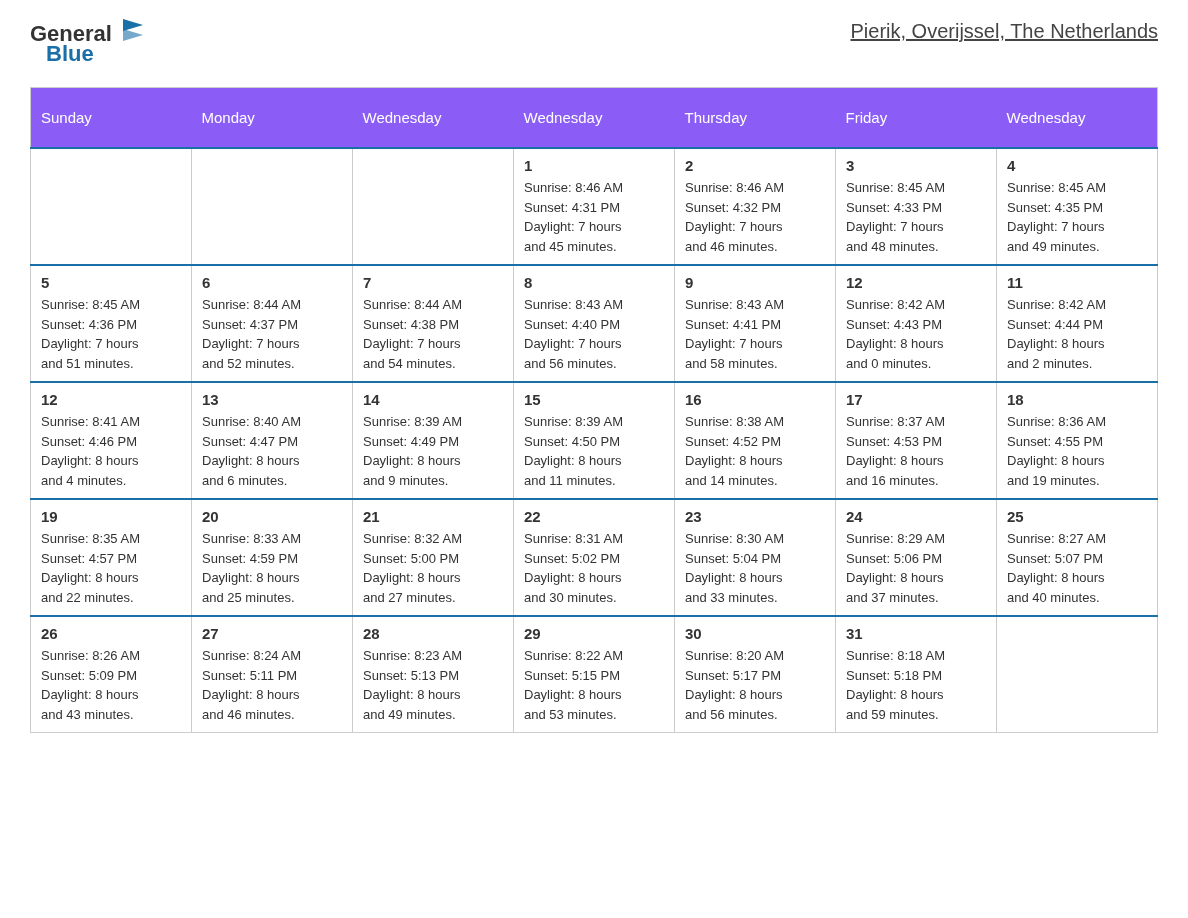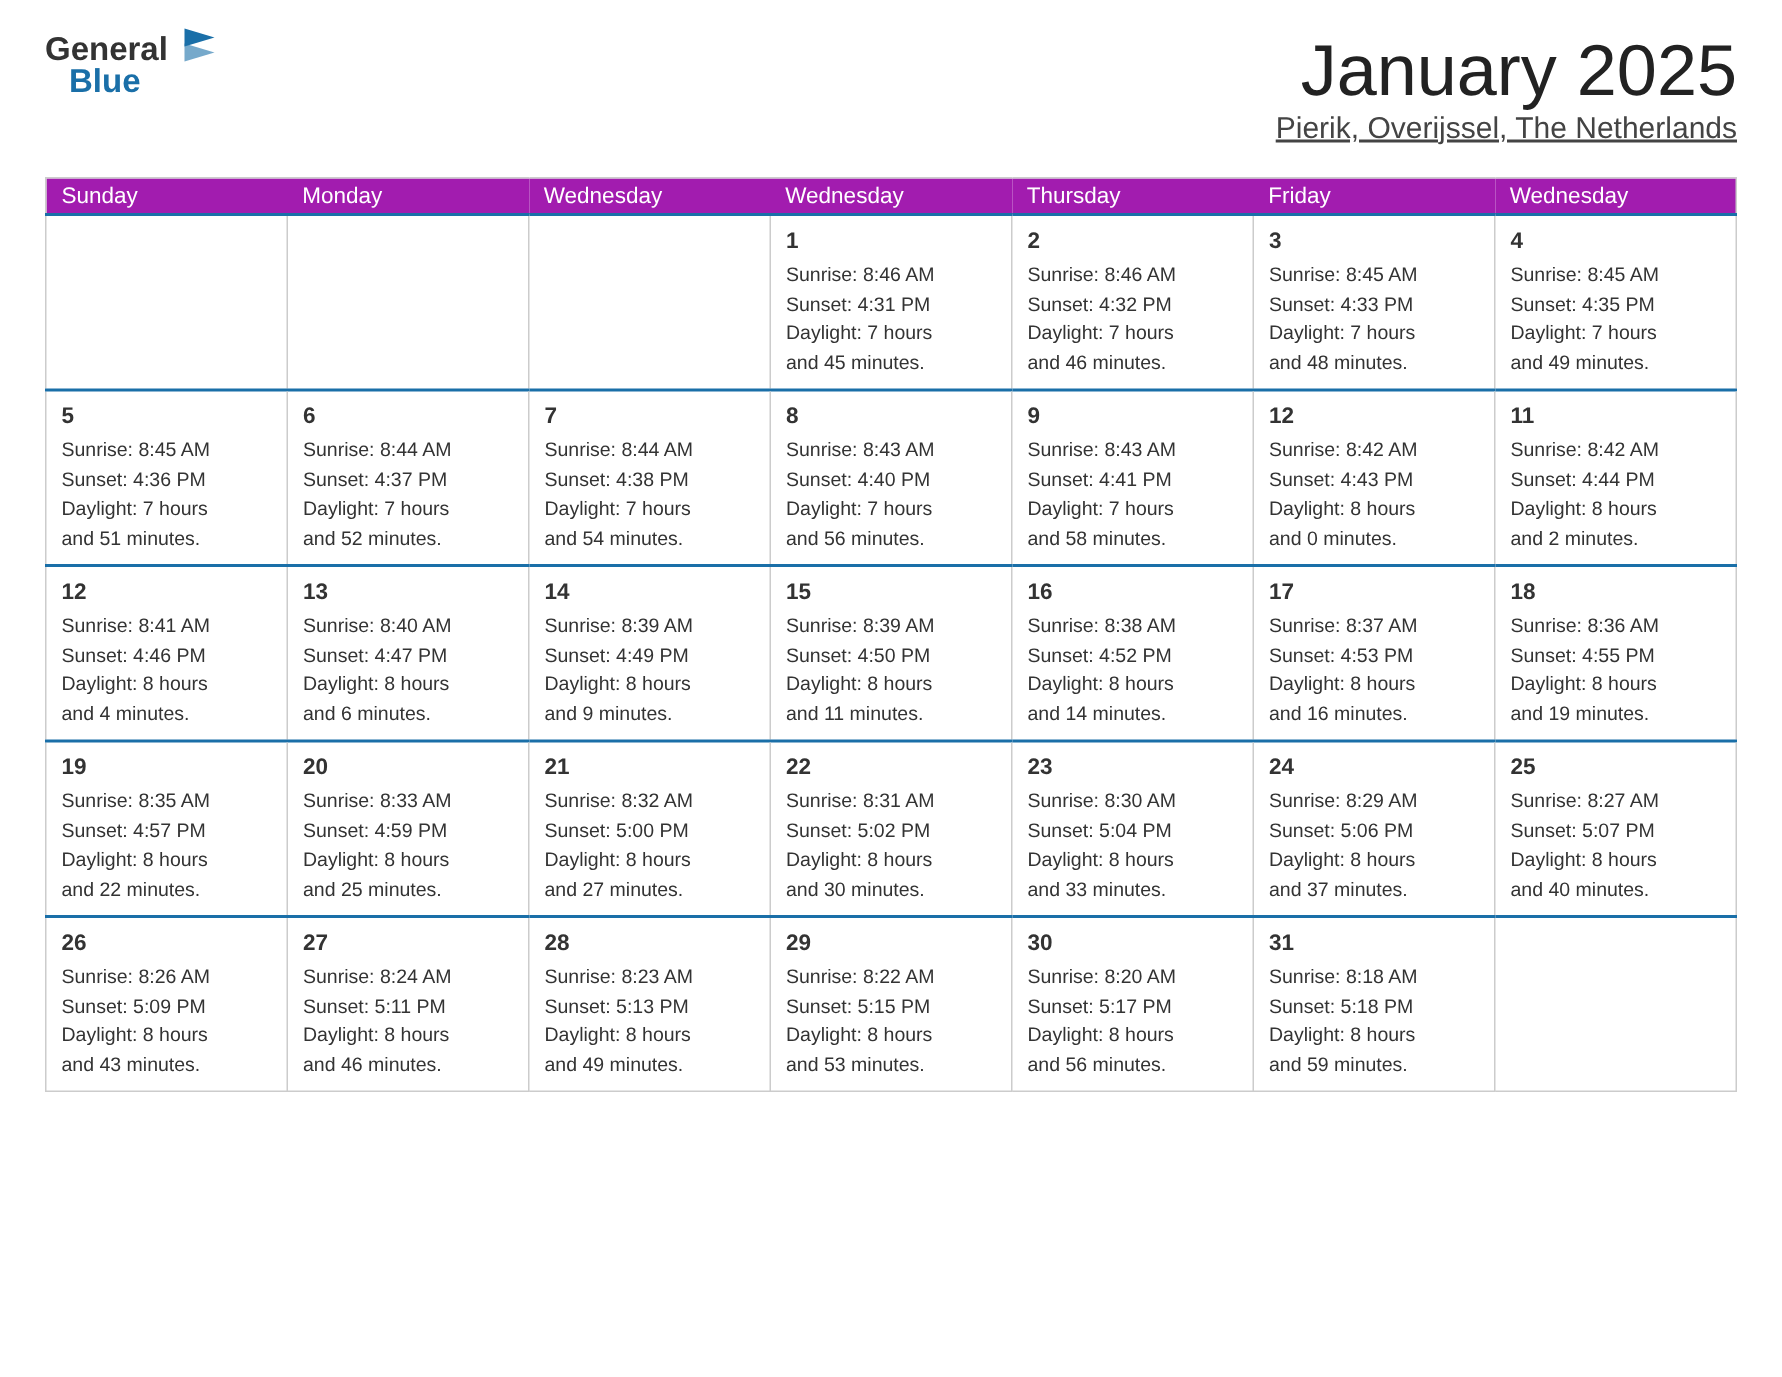--- a/index.html
+++ b/index.html
@@ -40,23 +40,23 @@
       font-size: 20px;
       color: #444;
       text-decoration: underline;
     }
     .calendar-table {
       width: 100%;
       border-collapse: collapse;
       border: 1px solid #ccc;
     }
     .calendar-table th {
-      background-color: #a21caf;
+      background-color: #8b5cf6;
       color: white;
-      padding: 3px 10px;
+      padding: 21px 10px;
       text-align: left;
       font-size: 15px;
       font-weight: normal;
       border: 1px solid #1a6fa8;
     }
     .calendar-table td {
       vertical-align: top;
       padding: 8px 10px;
       border: 1px solid #ccc;
       width: 14.28%;
@@ -86,32 +86,31 @@
     .calendar-table thead tr th {
       border: none;
     }
   </style>
 </head>
 <body>
 
 <div class="header">
   <div class="logo">
     <div style="display:flex; flex-direction:column; align-items:flex-start;">
-      <div style="display:flex; align-items:flex-start;">
+      <div style="display:flex; align-items:center;">
         <span class="logo-text">General</span>
         <svg width="32" height="32" viewBox="0 0 32 32" style="margin-left:3px; margin-top:-5px;">
           <polygon points="8,4 28,10 8,16" fill="#1a6fa8"></polygon>
           <polygon points="8,14 28,20 8,26" fill="#1a6fa8" opacity="0.6"></polygon>
         </svg>
       </div>
       <span class="logo-text logo-blue" style="margin-top:-6px; font-size:22px;margin-left:16px;">Blue</span>
     </div>
   </div>
   <div class="title-block">
-    <div class="month-title">January 2025</div>
     <div class="location-subtitle">Pierik, Overijssel, The Netherlands</div>
   </div>
 </div>
 
 <table class="calendar-table">
   <thead>
     <tr>
     <th>Sunday</th>
         <th>Monday</th>
         <th>Wednesday</th>

